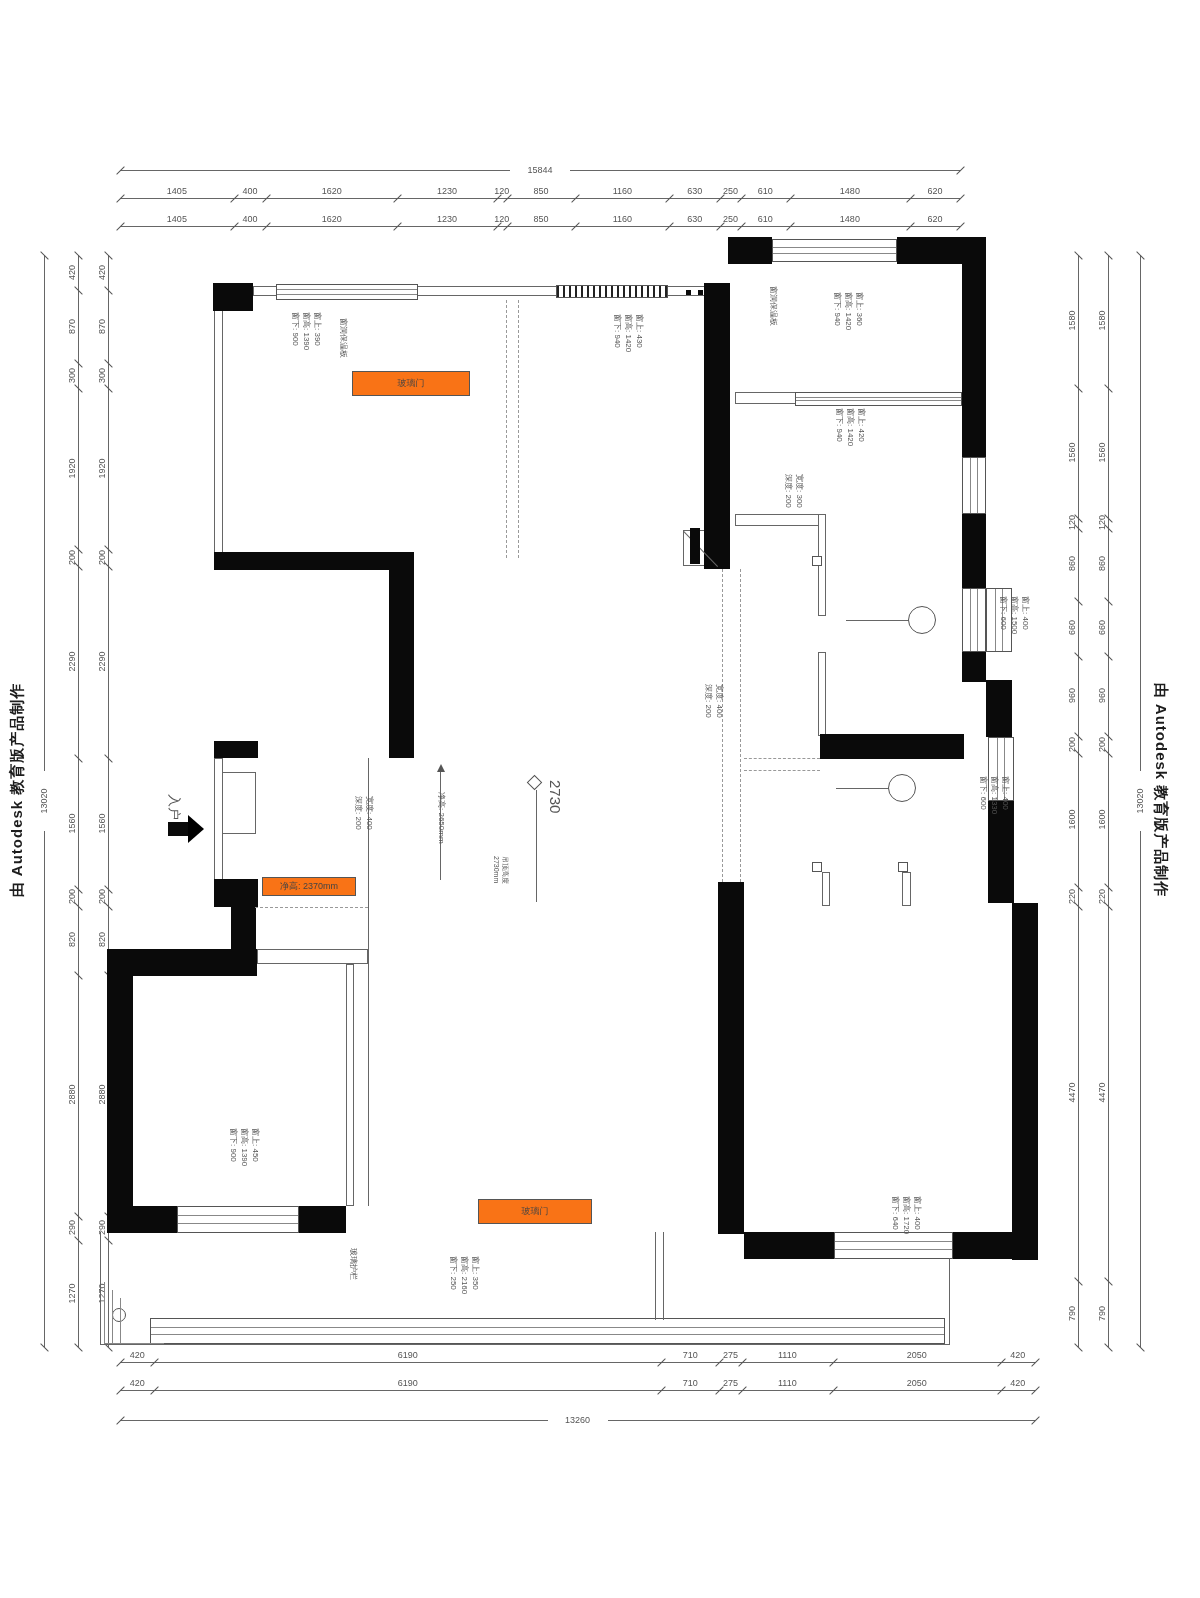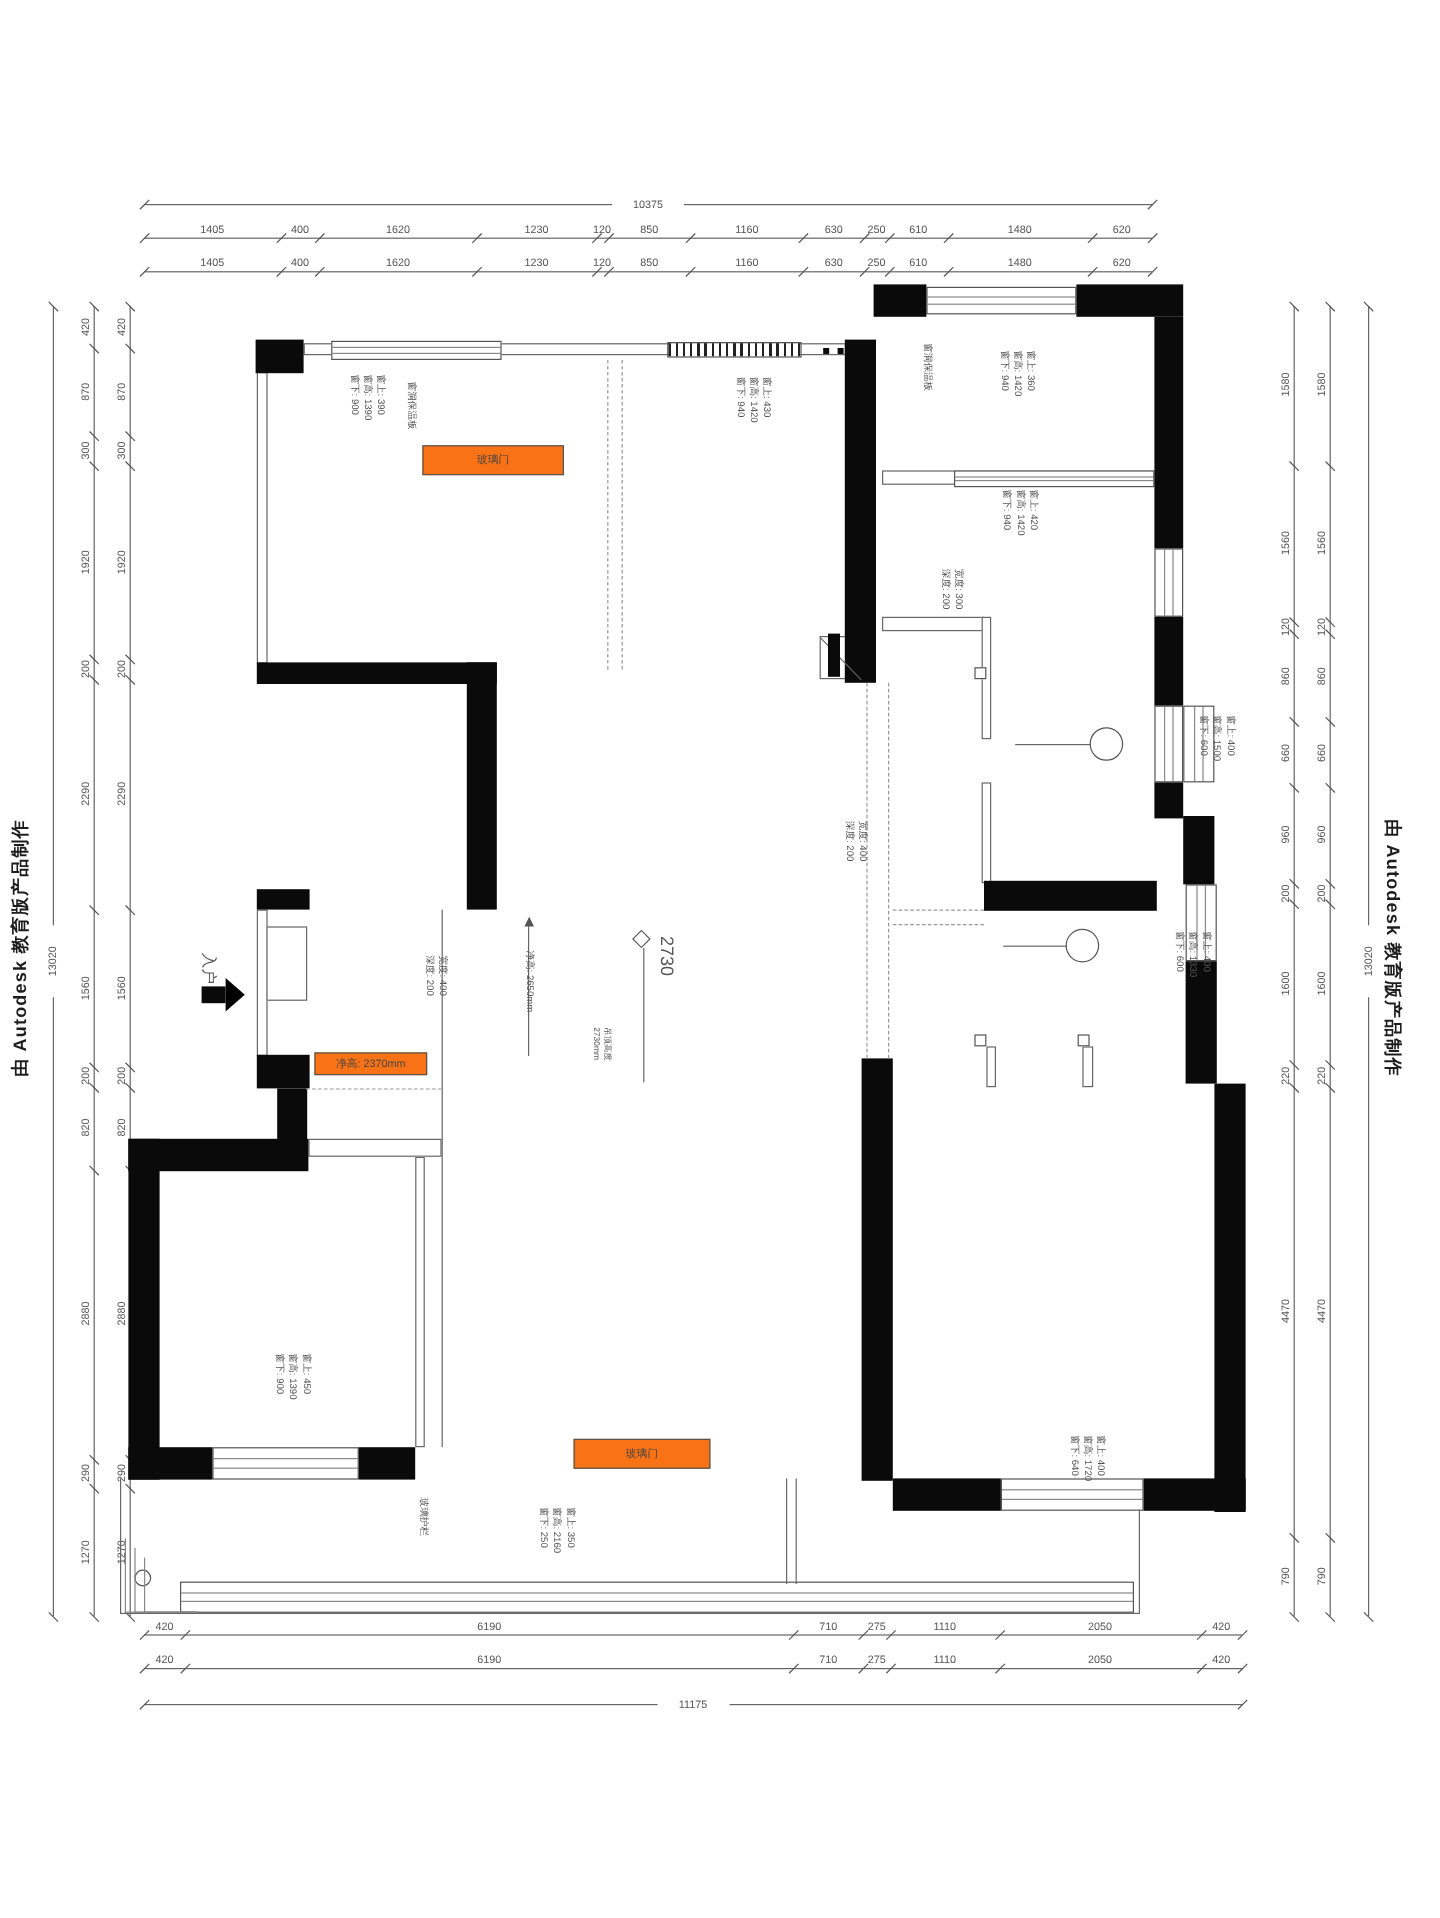--- a/index.html
+++ b/index.html
@@ -34,21 +34,21 @@
 </style>
 </head>
 <body>
 
 <div id="canvas">
   <div class="abs wm" id="wm-left" style="width:320px;height:20px;left:-142px;top:780px;transform:rotate(-90deg);">由 Autodesk 教育版产品制作</div>
   <div class="abs wm" id="wm-right" style="width:320px;height:20px;left:1000px;top:780px;transform:rotate(90deg);">由 Autodesk 教育版产品制作</div>
   <div id="plan">
       <div class="abs line" style="left: 120px; top: 170px; width: 840px; height: 1px;"></div>
       <div class="abs tick" style="left: 115px; top: 170px; transform: rotate(-45deg);"></div>
-      <div class="abs ovlab" style="left: 510px; top: 164px; width: 60px;">10375</div>
+      <div class="abs ovlab" style="left: 510px; top: 164px; width: 60px;">15844</div>
       <div class="abs tick" style="left: 955px; top: 170px; transform: rotate(-45deg);"></div>
       <div class="abs line" style="left: 120px; top: 198px; width: 840px; height: 1px;"></div>
       <div class="abs tick" style="left: 115px; top: 198px; transform: rotate(-45deg);"></div>
       <div class="abs dimlab" style="left: 146.877px; top: 186px; width: 60px;">1405</div>
       <div class="abs tick" style="left: 228.754px; top: 198px; transform: rotate(-45deg);"></div>
       <div class="abs dimlab" style="left: 219.947px; top: 186px; width: 60px;">400</div>
       <div class="abs tick" style="left: 261.14px; top: 198px; transform: rotate(-45deg);"></div>
       <div class="abs dimlab" style="left: 301.72px; top: 186px; width: 60px;">1620</div>
       <div class="abs tick" style="left: 392.301px; top: 198px; transform: rotate(-45deg);"></div>
       <div class="abs dimlab" style="left: 417.094px; top: 186px; width: 60px;">1230</div>
@@ -122,21 +122,21 @@
       <div class="abs dimlab" style="left: 700.614px; top: 1378px; width: 60px;">275</div>
       <div class="abs tick" style="left: 736.872px; top: 1390px; transform: rotate(-45deg);"></div>
       <div class="abs dimlab" style="left: 757.315px; top: 1378px; width: 60px;">1110</div>
       <div class="abs tick" style="left: 827.758px; top: 1390px; transform: rotate(-45deg);"></div>
       <div class="abs dimlab" style="left: 886.685px; top: 1378px; width: 60px;">2050</div>
       <div class="abs tick" style="left: 995.611px; top: 1390px; transform: rotate(-45deg);"></div>
       <div class="abs dimlab" style="left: 987.805px; top: 1378px; width: 60px;">420</div>
       <div class="abs tick" style="left: 1030px; top: 1390px; transform: rotate(-45deg);"></div>
       <div class="abs line" style="left: 120px; top: 1420px; width: 915px; height: 1px;"></div>
       <div class="abs tick" style="left: 115px; top: 1420px; transform: rotate(-45deg);"></div>
-      <div class="abs ovlab" style="left: 547.5px; top: 1414px; width: 60px;">11175</div>
+      <div class="abs ovlab" style="left: 547.5px; top: 1414px; width: 60px;">13260</div>
       <div class="abs tick" style="left: 1030px; top: 1420px; transform: rotate(-45deg);"></div>
       <div class="abs line" style="left: 44px; top: 255px; width: 1px; height: 1092px;"></div>
       <div class="abs tick" style="left: 39px; top: 255px; transform: rotate(45deg);"></div>
       <div class="abs ovlab" style="left: 14px; top: 795px; width: 60px; transform: rotate(-90deg);">13020</div>
       <div class="abs tick" style="left: 39px; top: 1347px; transform: rotate(45deg);"></div>
       <div class="abs line" style="left: 78px; top: 255px; width: 1px; height: 1092px;"></div>
       <div class="abs tick" style="left: 73px; top: 255px; transform: rotate(45deg);"></div>
       <div class="abs dimlab" style="left: 42px; top: 266.613px; width: 60px; transform: rotate(-90deg);">420</div>
       <div class="abs tick" style="left: 73px; top: 290.226px; transform: rotate(45deg);"></div>
       <div class="abs dimlab" style="left: 42px; top: 320.71px; width: 60px; transform: rotate(-90deg);">870</div>

